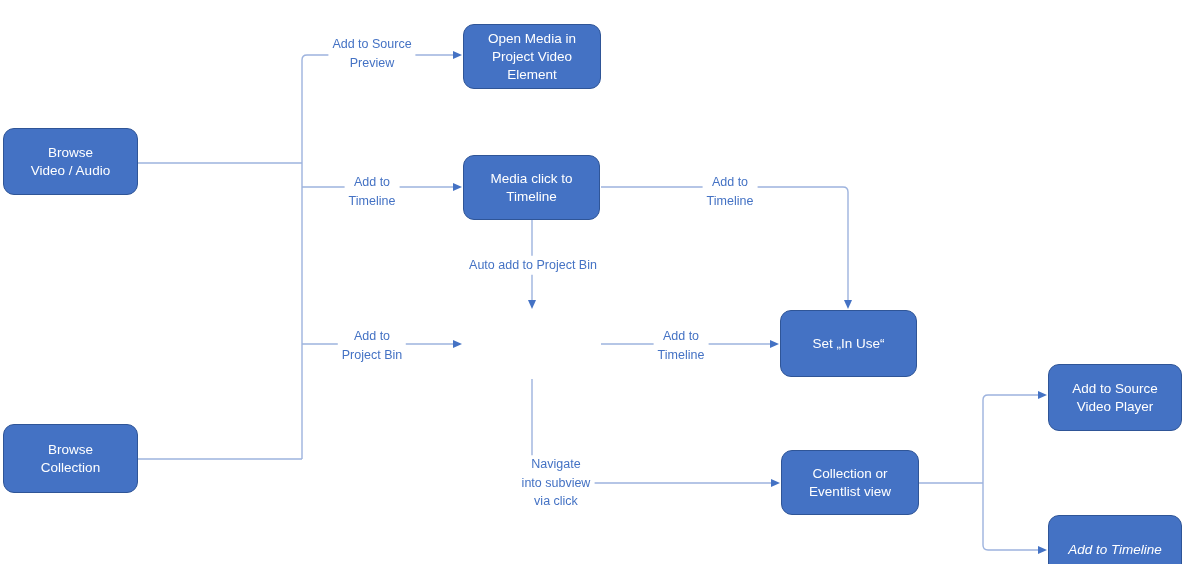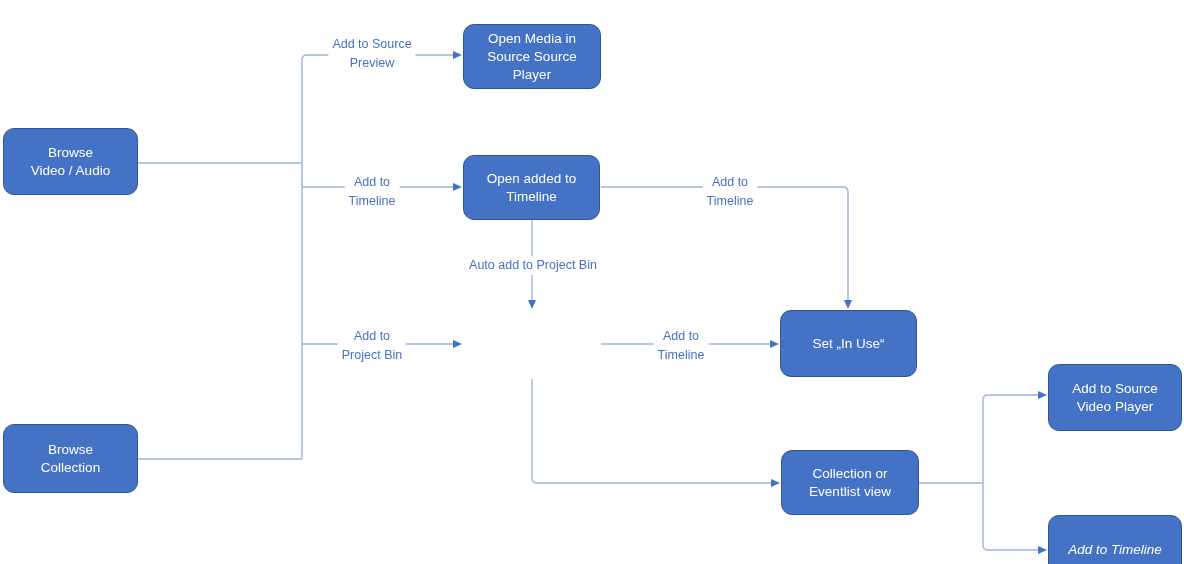--- a/index.html
+++ b/index.html
@@ -97,36 +97,41 @@
     <span>Auto add to Project Bin</span>
   </div>
   <div class="elabel" style="left:730px; top:169px;">
     <span>Add to</span>
     <span>Timeline</span>
   </div>
   <div class="elabel" style="left:681px; top:323px;">
     <span>Add to</span>
     <span>Timeline</span>
   </div>
+  <div class="elabel" style="left:556px; top:461px;">
+    <span>Navigate</span>
+    <span>into subview</span>
+    <span>via click</span>
+  </div>
 
   <div class="node" style="left:3px; top:106px; width:135px; height:67px;">
     <span>Browse</span>
     <span>Video / Audio</span>
   </div>
   <div class="node" style="left:3px; top:402px; width:135px; height:69px;">
     <span>Browse</span>
     <span>Collection</span>
   </div>
   <div class="node" style="left:463px; top:2px; width:138px; height:65px;">
     <span>Open Media in</span>
-    <span>Source Source</span>
-    <span>Player</span>
+    <span>Project Video</span>
+    <span>Element</span>
   </div>
   <div class="node" style="left:463px; top:133px; width:137px; height:65px;">
-    <span>Open added to</span>
+    <span>Media click to</span>
     <span>Timeline</span>
   </div>
   <div class="node" style="left:781px; top:428px; width:138px; height:65px;">
     <span>Collection or</span>
     <span>Eventlist view</span>
   </div>
   <div class="node" style="left:780px; top:288px; width:137px; height:67px;">
     <span>Set „In Use“</span>
   </div>
   <div class="node" style="left:1048px; top:342px; width:134px; height:67px;">

